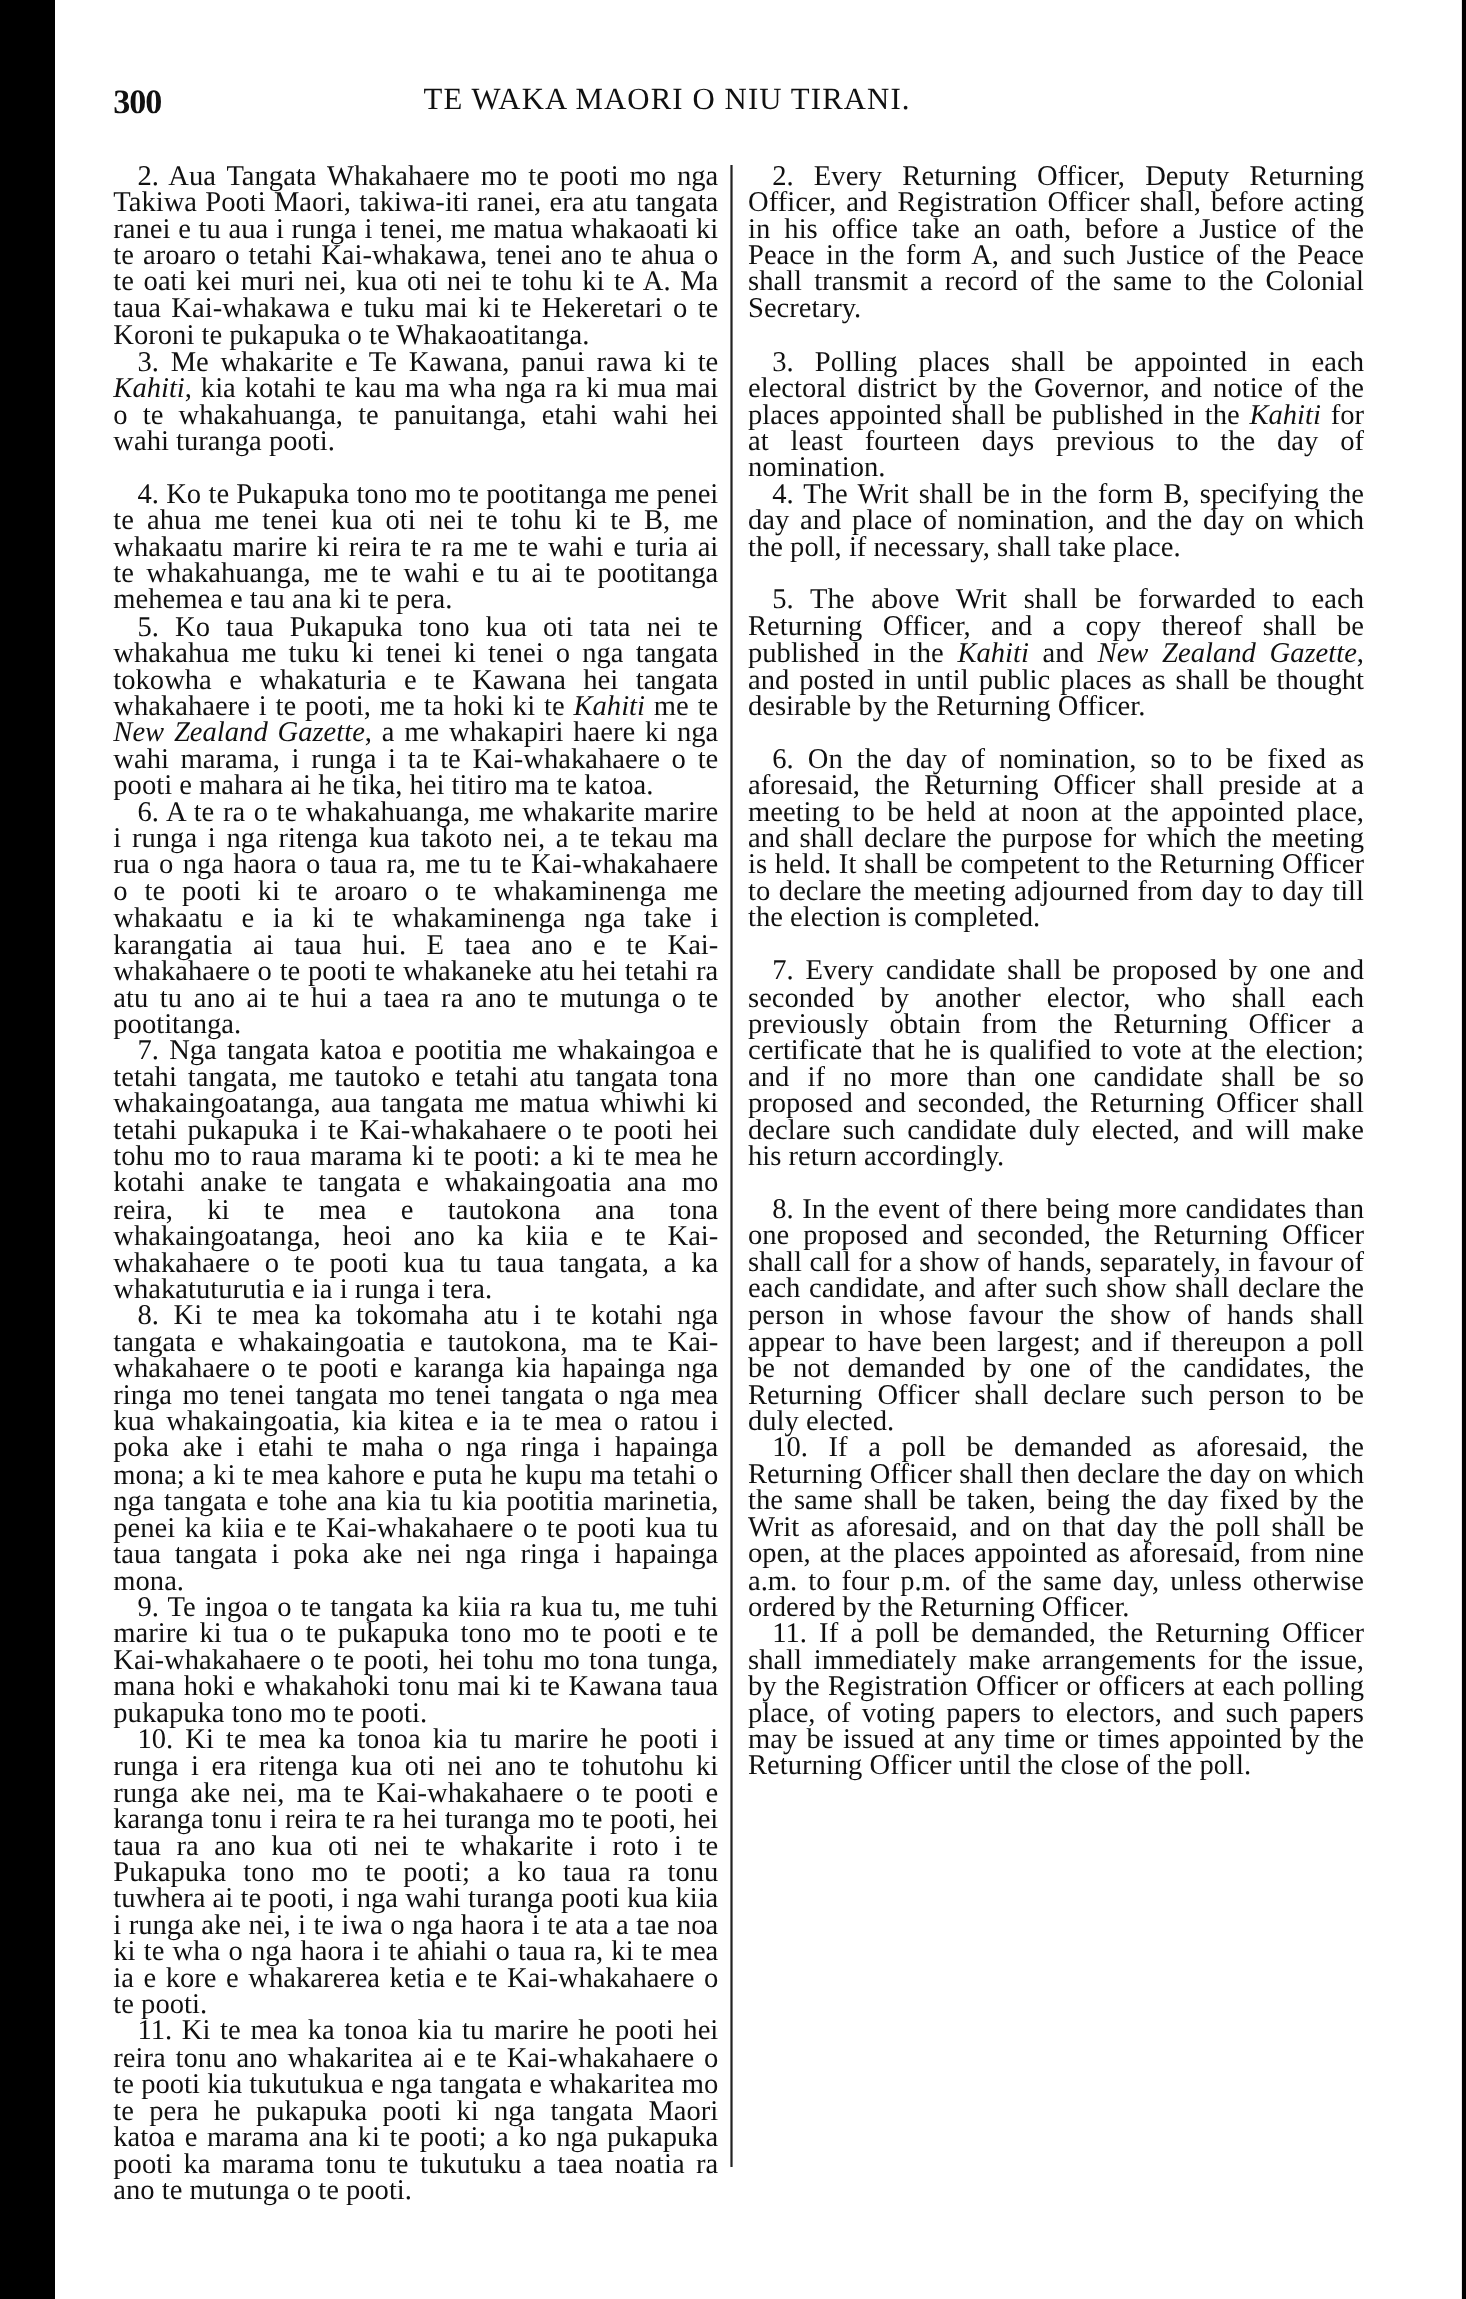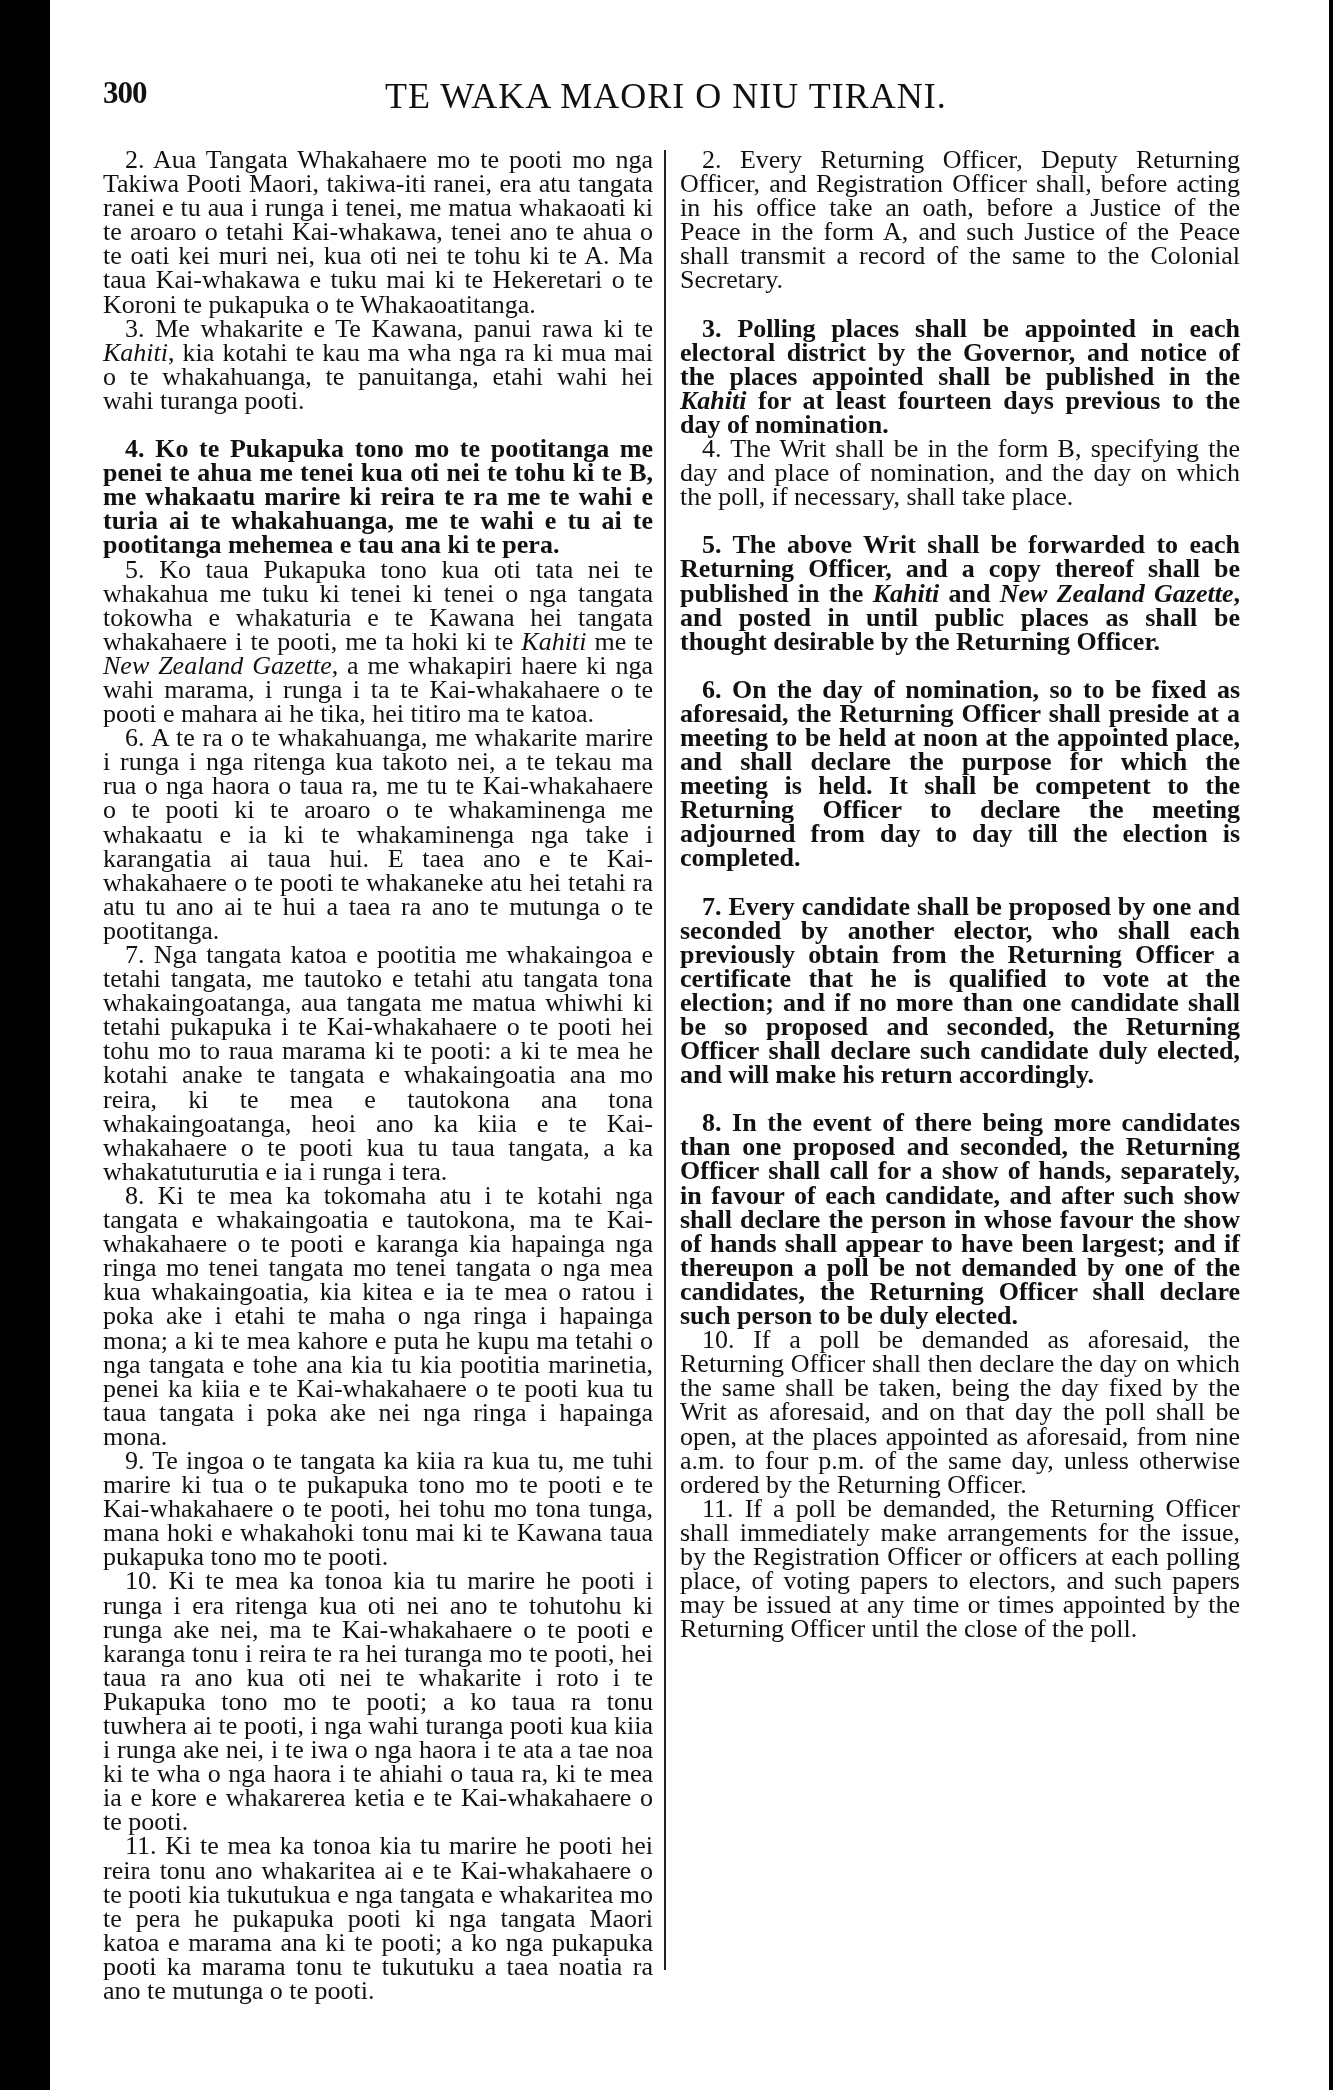--- a/index.html
+++ b/index.html
@@ -5,27 +5,27 @@
   html, body { margin: 0; padding: 0; }
   body {
     width: 1333px; height: 2090px; position: relative; overflow: hidden;
     background: #ffffff;
     font-family: "Liberation Serif", "DejaVu Serif", serif;
     color: #111;
   }
   .left-border { position: absolute; left: 0; top: 0; width: 50px; height: 2090px; background: #000; }
   .right-border { position: absolute; right: 0; top: 0; width: 4px; height: 2090px; background: #000; }
   .page-number { position: absolute; left: 103px; top: 75px; font-size: 31px; font-weight: bold; letter-spacing: -1px; }
-  .running-head { position: absolute; left: 385px; top: 75px; font-size: 36px; letter-spacing: 1px; }
+  .running-head { position: absolute; left: 385px; top: 75px; font-size: 28px; letter-spacing: 1px; }
   .col { position: absolute; top: 148px; font-size: 26px; line-height: 24.1px; text-align: justify; }
   .col-left { left: 103px; width: 550px; }
   .col-right { left: 652px; width: 560px; margin-left: 28px; }
   .col-rule { position: absolute; left: 664px; top: 150px; width: 1.5px; height: 1820px; background: #222; }
   .para { margin: 0; text-indent: 22px; hyphens: auto; }
-  .para.gap { margin-top: 24px; font-weight: bold; }
+  .para.gap { margin-top: 24px; }
   i { font-style: italic; }
 </style>
 </head>
 <body>
 
 <div class="left-border"></div>
 <div class="right-border"></div>
 
 <div class="page-number">300</div>
 <div class="running-head">TE WAKA MAORI O NIU TIRANI.</div>

